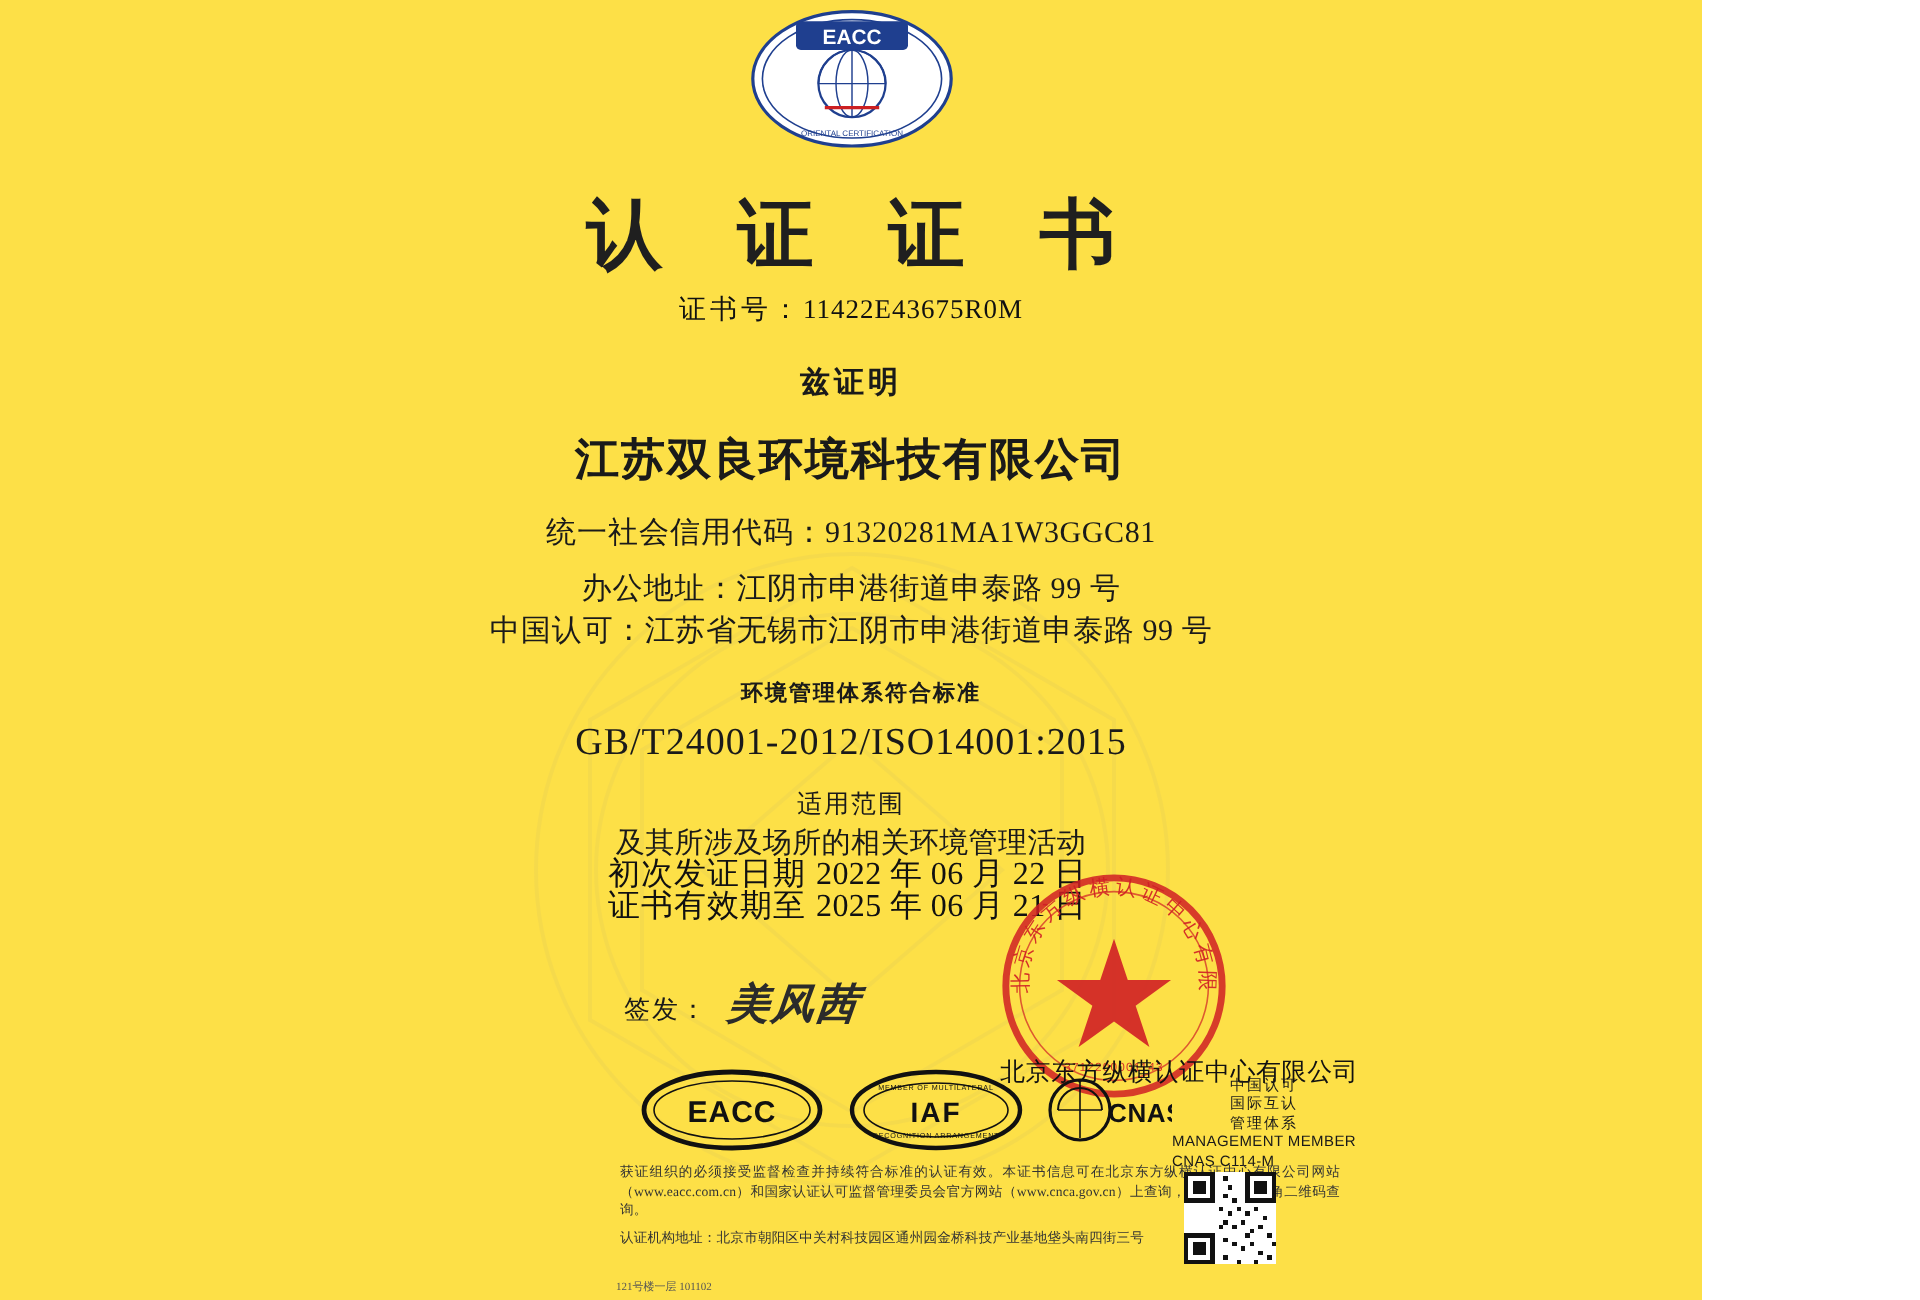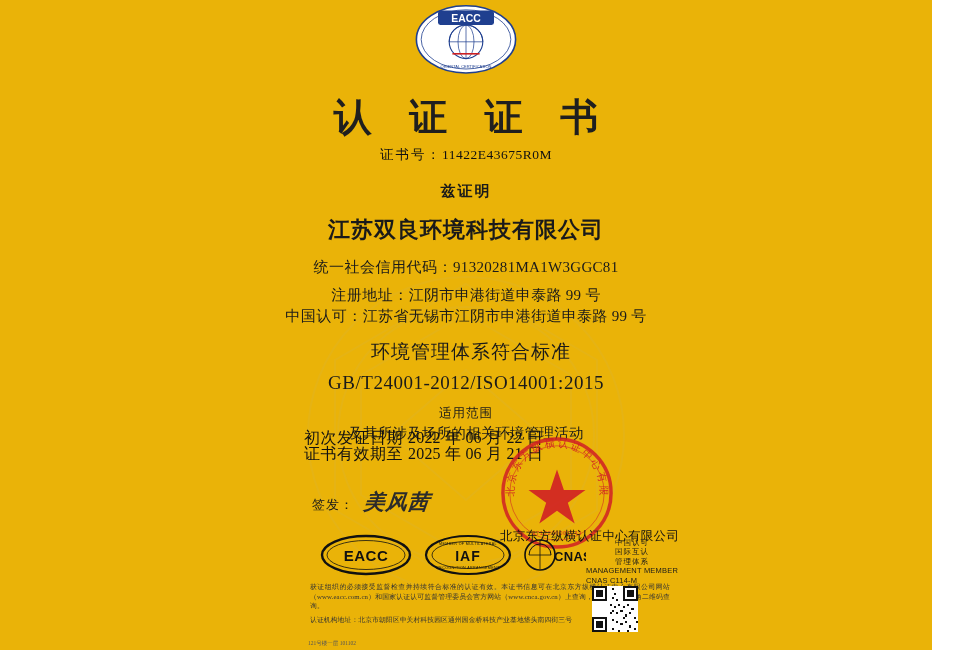--- a/index.html
+++ b/index.html
@@ -9,23 +9,23 @@
   }
   body {
     width: 960px;
     height: 650px;
     font-family: "Liberation Serif", serif;
     color: #1a1a1a;
     overflow: hidden;
   }
   .certificate {
     position: relative;
-    width: 932px;
+    width: 851px;
     height: 650px;
-    background: #eab308;
+    background: #fde047;
     overflow: hidden;
   }
   
   .watermark {
     position: absolute;
     left: 50%;
     top: 270px;
     transform: translateX(-50%);
     width: 330px;
     height: 330px;
@@ -97,22 +97,22 @@
   }
   .line {
     font-size: 15px;
     line-height: 21px;
     letter-spacing: 0.3px;
   }
   .line .lbl { letter-spacing: 0.5px; }
   .line .val { letter-spacing: 0.3px; }
   .gap-sm { height: 7px; }
   .std-head {
-    font-size: 19px;
-    font-weight: normal;
+    font-size: 11px;
+    font-weight: bold;
     letter-spacing: 1px;
     margin-top: 12px;
     margin-left: 10px;
   }
   .std-code {
     font-size: 19px;
     letter-spacing: 0.5px;
     margin-top: 7px;
   }
   .scope-head {
@@ -286,21 +286,21 @@
     <div class="hereby">兹证明</div>
     <div class="company">江苏双良环境科技有限公司</div>
 
     <div class="line">
       <span class="lbl">统一社会信用代码：</span><span class="val">91320281MA1W3GGC81</span>
     </div>
 
     <div class="gap-sm"></div>
 
     <div class="line">
-      <span class="lbl">注册地址：</span><span class="val">江阴市申港街道申泰路 99 号</span>
+      <span class="lbl">办公地址：</span><span class="val">江阴市申港街道申泰路 99 号</span>
     </div>
     <div class="line">
       <span class="lbl">中国认可：</span><span class="val">江苏省无锡市江阴市申港街道申泰路 99 号</span>
     </div>
 
     <div class="std-head">环境管理体系符合标准</div>
     <div class="std-code">GB/T24001-2012/ISO14001:2015</div>
 
     <div class="scope-head">适用范围</div>
     <div class="scope-line" style="margin-top:0;">及其所涉及场所的相关环境管理活动</div>

